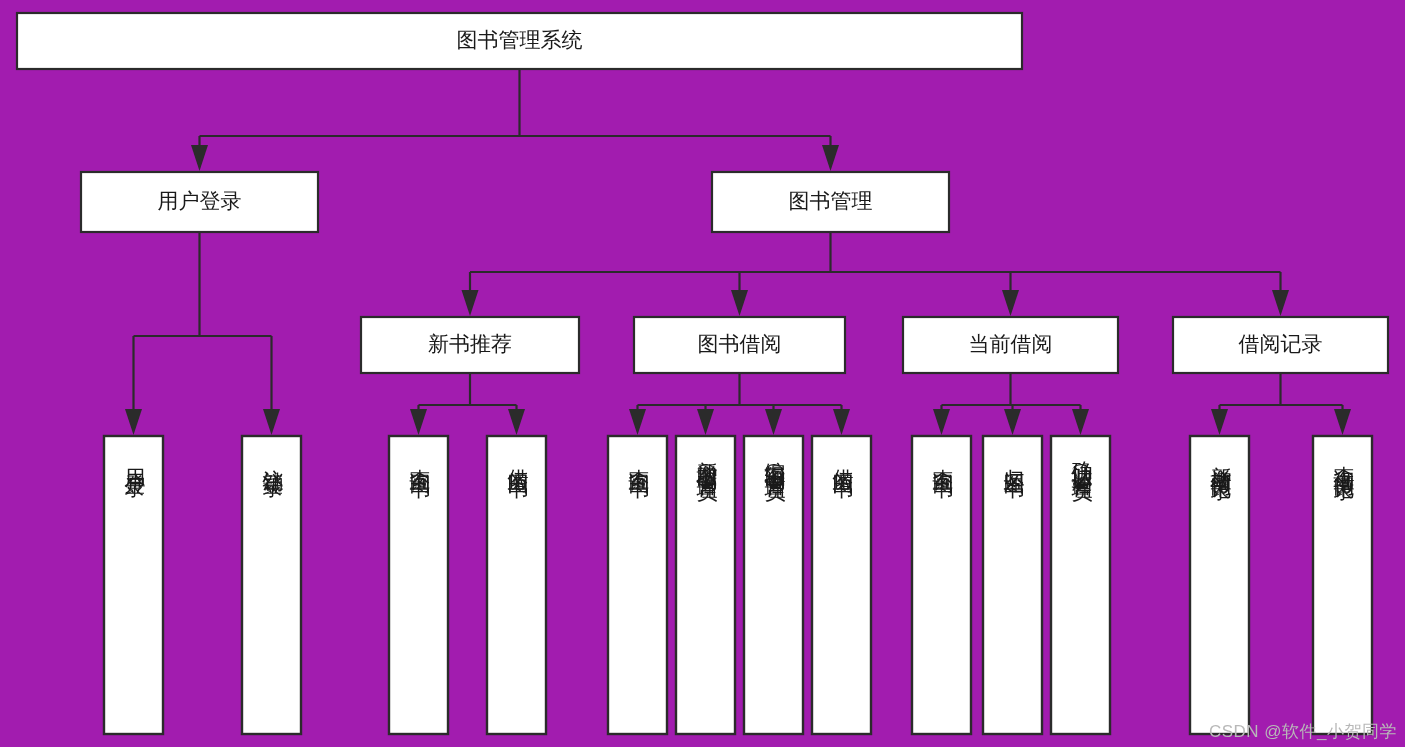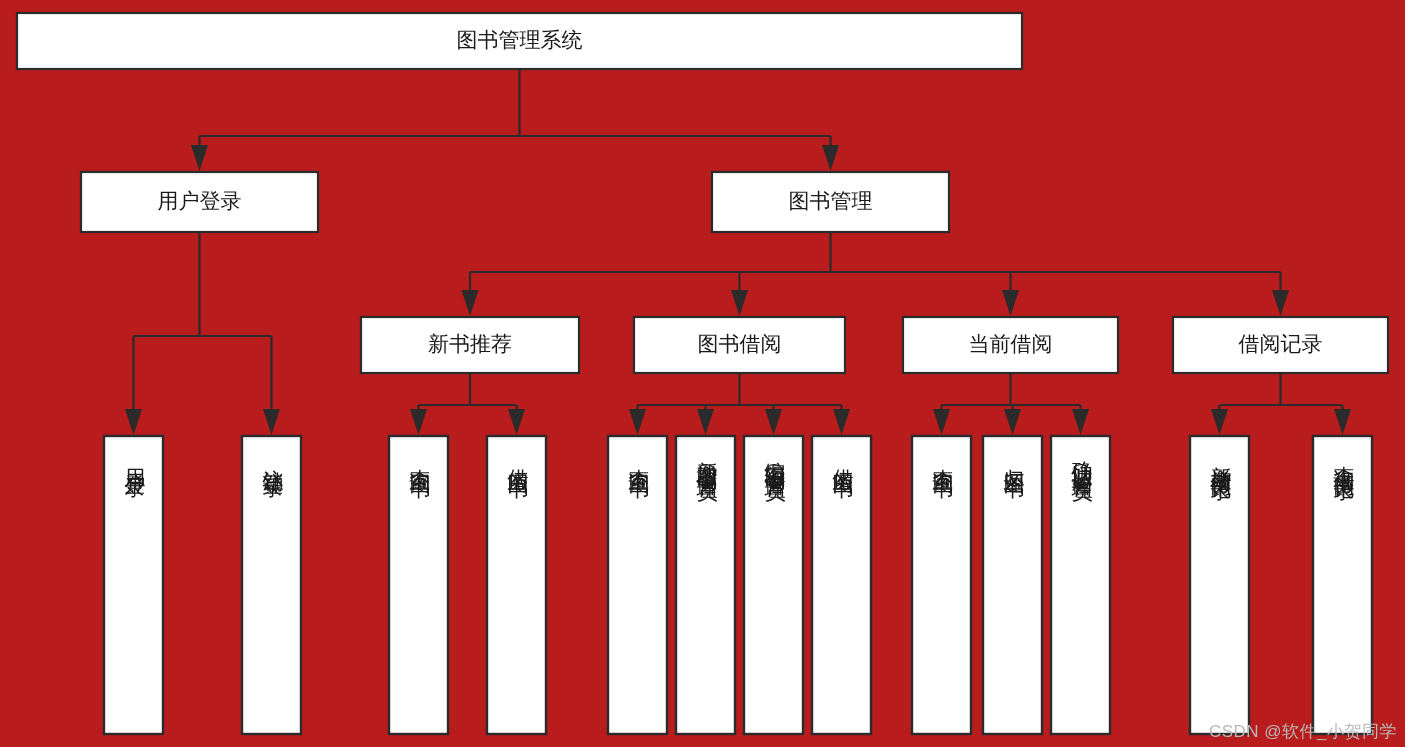--- a/index.html
+++ b/index.html
@@ -11,21 +11,21 @@
   body {
     font-family: "Liberation Sans", "DejaVu Sans", sans-serif;
     width: 1405px;
     height: 747px;
     overflow: hidden;
   }
   #diagram-root {
     position: relative;
     width: 1405px;
     height: 747px;
-    background: #b91c1c;
+    background: #a21caf;
   }
   svg#tree-svg {
     position: absolute;
     left: 0;
     top: 0;
     width: 1405px;
     height: 747px;
     display: block;
   }
   .node-box {

